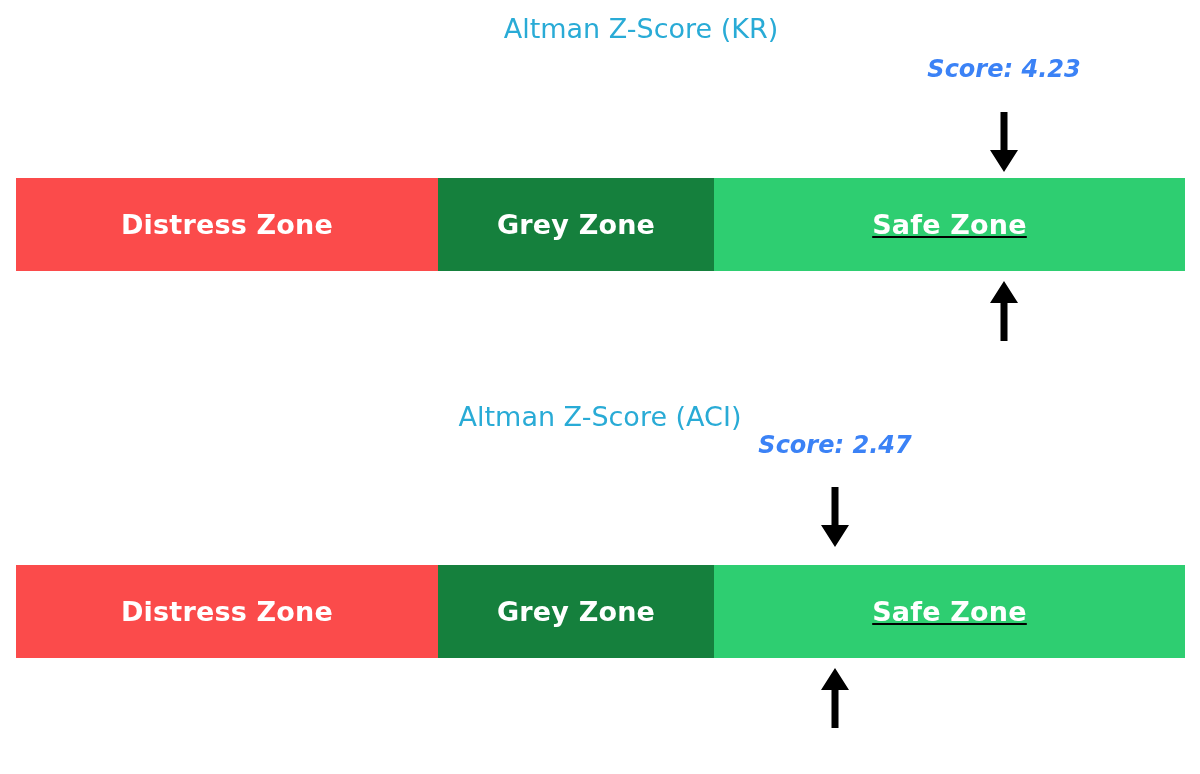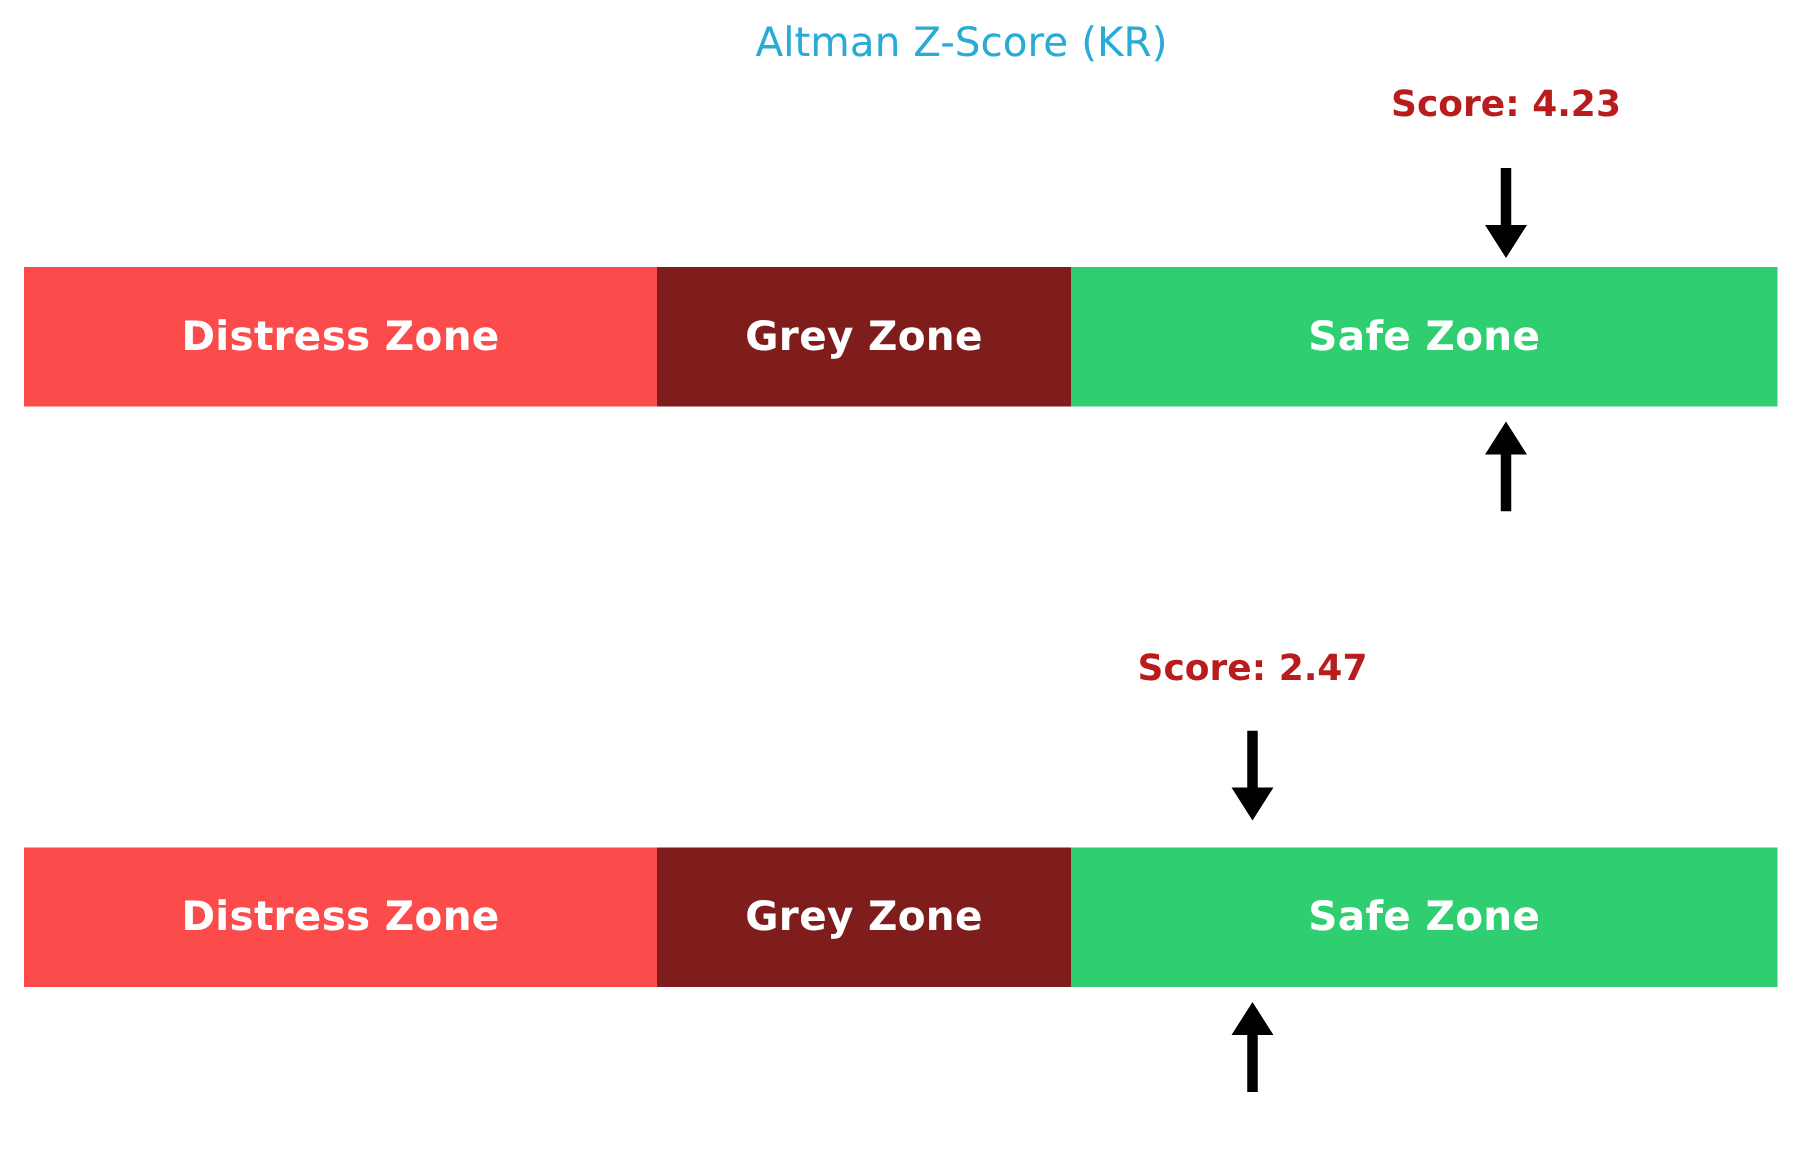--- a/index.html
+++ b/index.html
@@ -34,25 +34,26 @@
     font-weight: 400;
     letter-spacing: 0px;
     white-space: nowrap;
   }
   #gauge-panel-1 .panel-title { top: 13px; padding-left: 41px; }
   #gauge-panel-2 .panel-title { top: 14px; }
 
   .score-label {
     position: absolute;
     transform: translateX(-50%);
-    color: #b91c1c;
+    color: #3b82f6;
     font-family: "DejaVu Sans", sans-serif;
     font-size: 24px;
     font-weight: bold;
     white-space: nowrap;
+    font-style: italic;
   }
 
   .zone-bar {
     position: absolute;
     display: flex;
     left: 16px;
     width: 1169px;
     box-sizing: border-box;
   }
   .zone {
@@ -64,22 +65,22 @@
   }
   .zone-label {
     color: #ffffff;
     font-family: "DejaVu Sans", sans-serif;
     font-size: 27px;
     font-weight: bold;
     white-space: nowrap;
     letter-spacing: 0.2px;
   }
   .zone-distress { background: #FB4B4B; }
-  .zone-grey     { background: #7f1d1d; }
-  .zone-safe     { background: #2ECE71; }
+  .zone-grey     { background: #15803d; }
+  .zone-safe     { background: #2ECE71; text-decoration: underline; }
 
   .arrow {
     position: absolute;
     width: 34px;
     transform: translateX(-50%);
   }
   .arrow svg { display: block; }
 </style>
 </head>
 <body>
@@ -111,20 +112,21 @@
   <div class="arrow" style="left:1004px; top:279px;">
     <svg width="34" height="62" viewBox="0 0 34 62">
       <polygon points="17,2 31,24 20.5,24 20.5,62 13.5,62 13.5,24 3,24" fill="#000000"></polygon>
     </svg>
   </div>
 
 </div>
 
 <div class="gauge-panel" id="gauge-panel-2">
 
+  <div class="panel-title">Altman Z-Score (ACI)</div>
 
   <div class="score-label" style="left:835px; top:44px;">Score: 2.47</div>
 
   <div class="arrow" style="left:835px; top:100px;">
     <svg width="34" height="62" viewBox="0 0 34 62">
       <polygon points="13.5,0 20.5,0 20.5,38 31,38 17,60 3,38 13.5,38" fill="#000000"></polygon>
     </svg>
   </div>
 
   <div class="zone-bar" style="top:178px; height:93px;">

